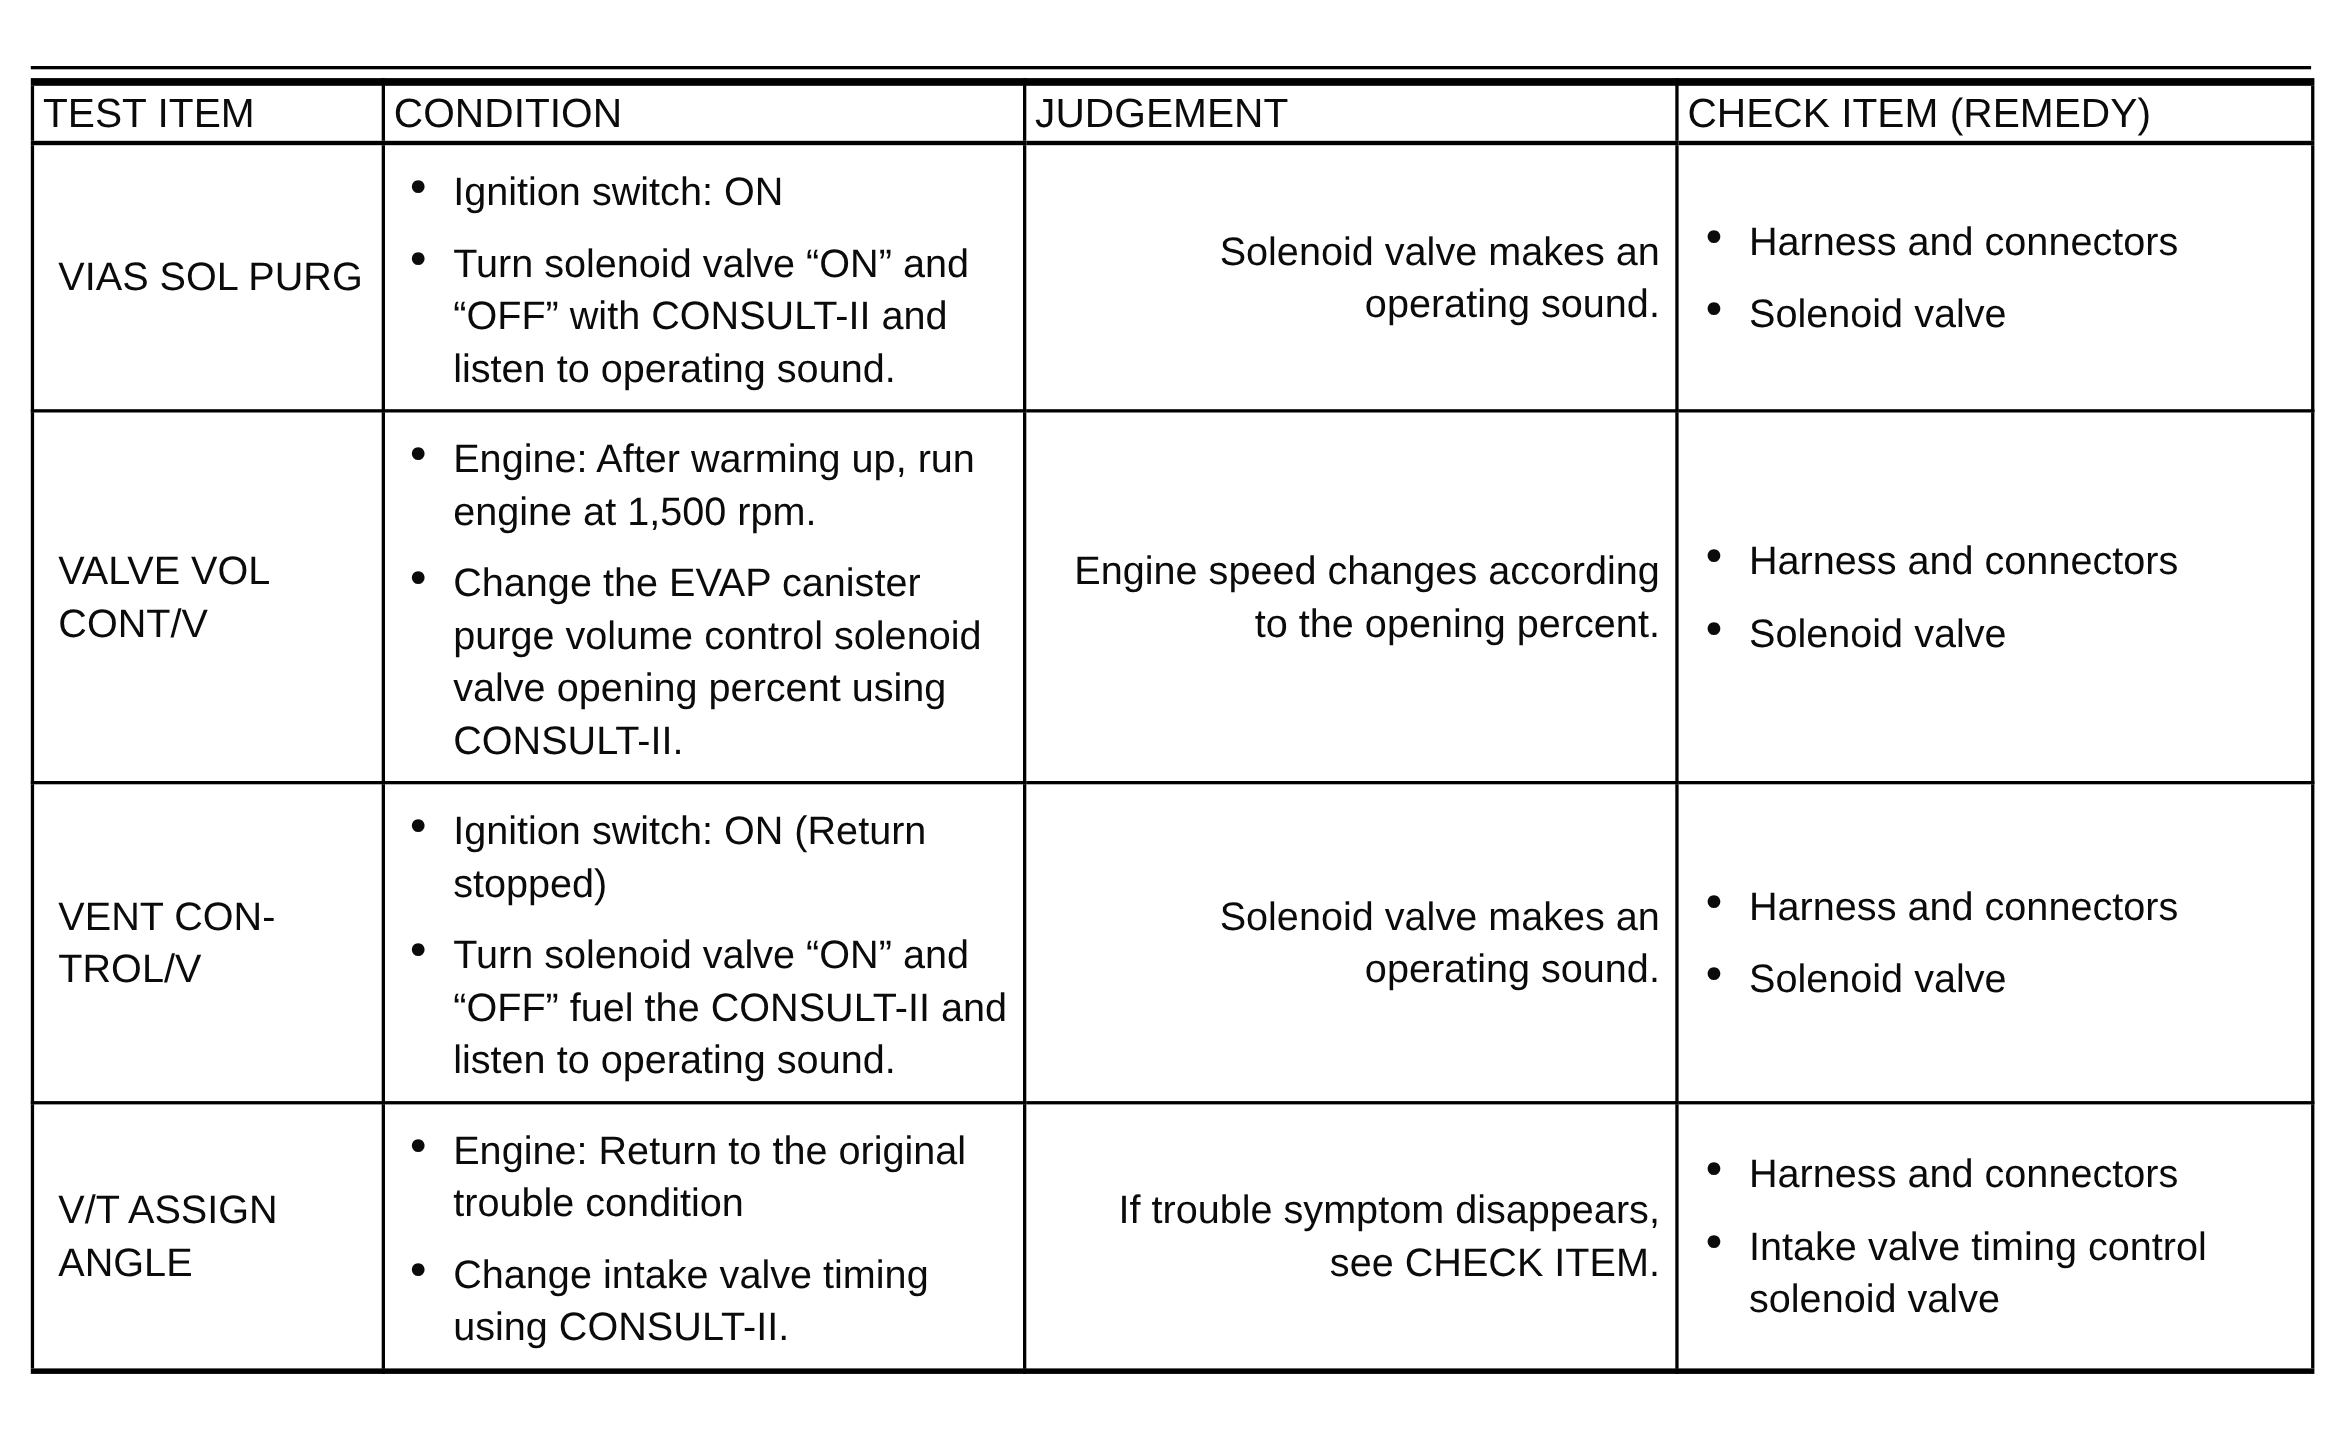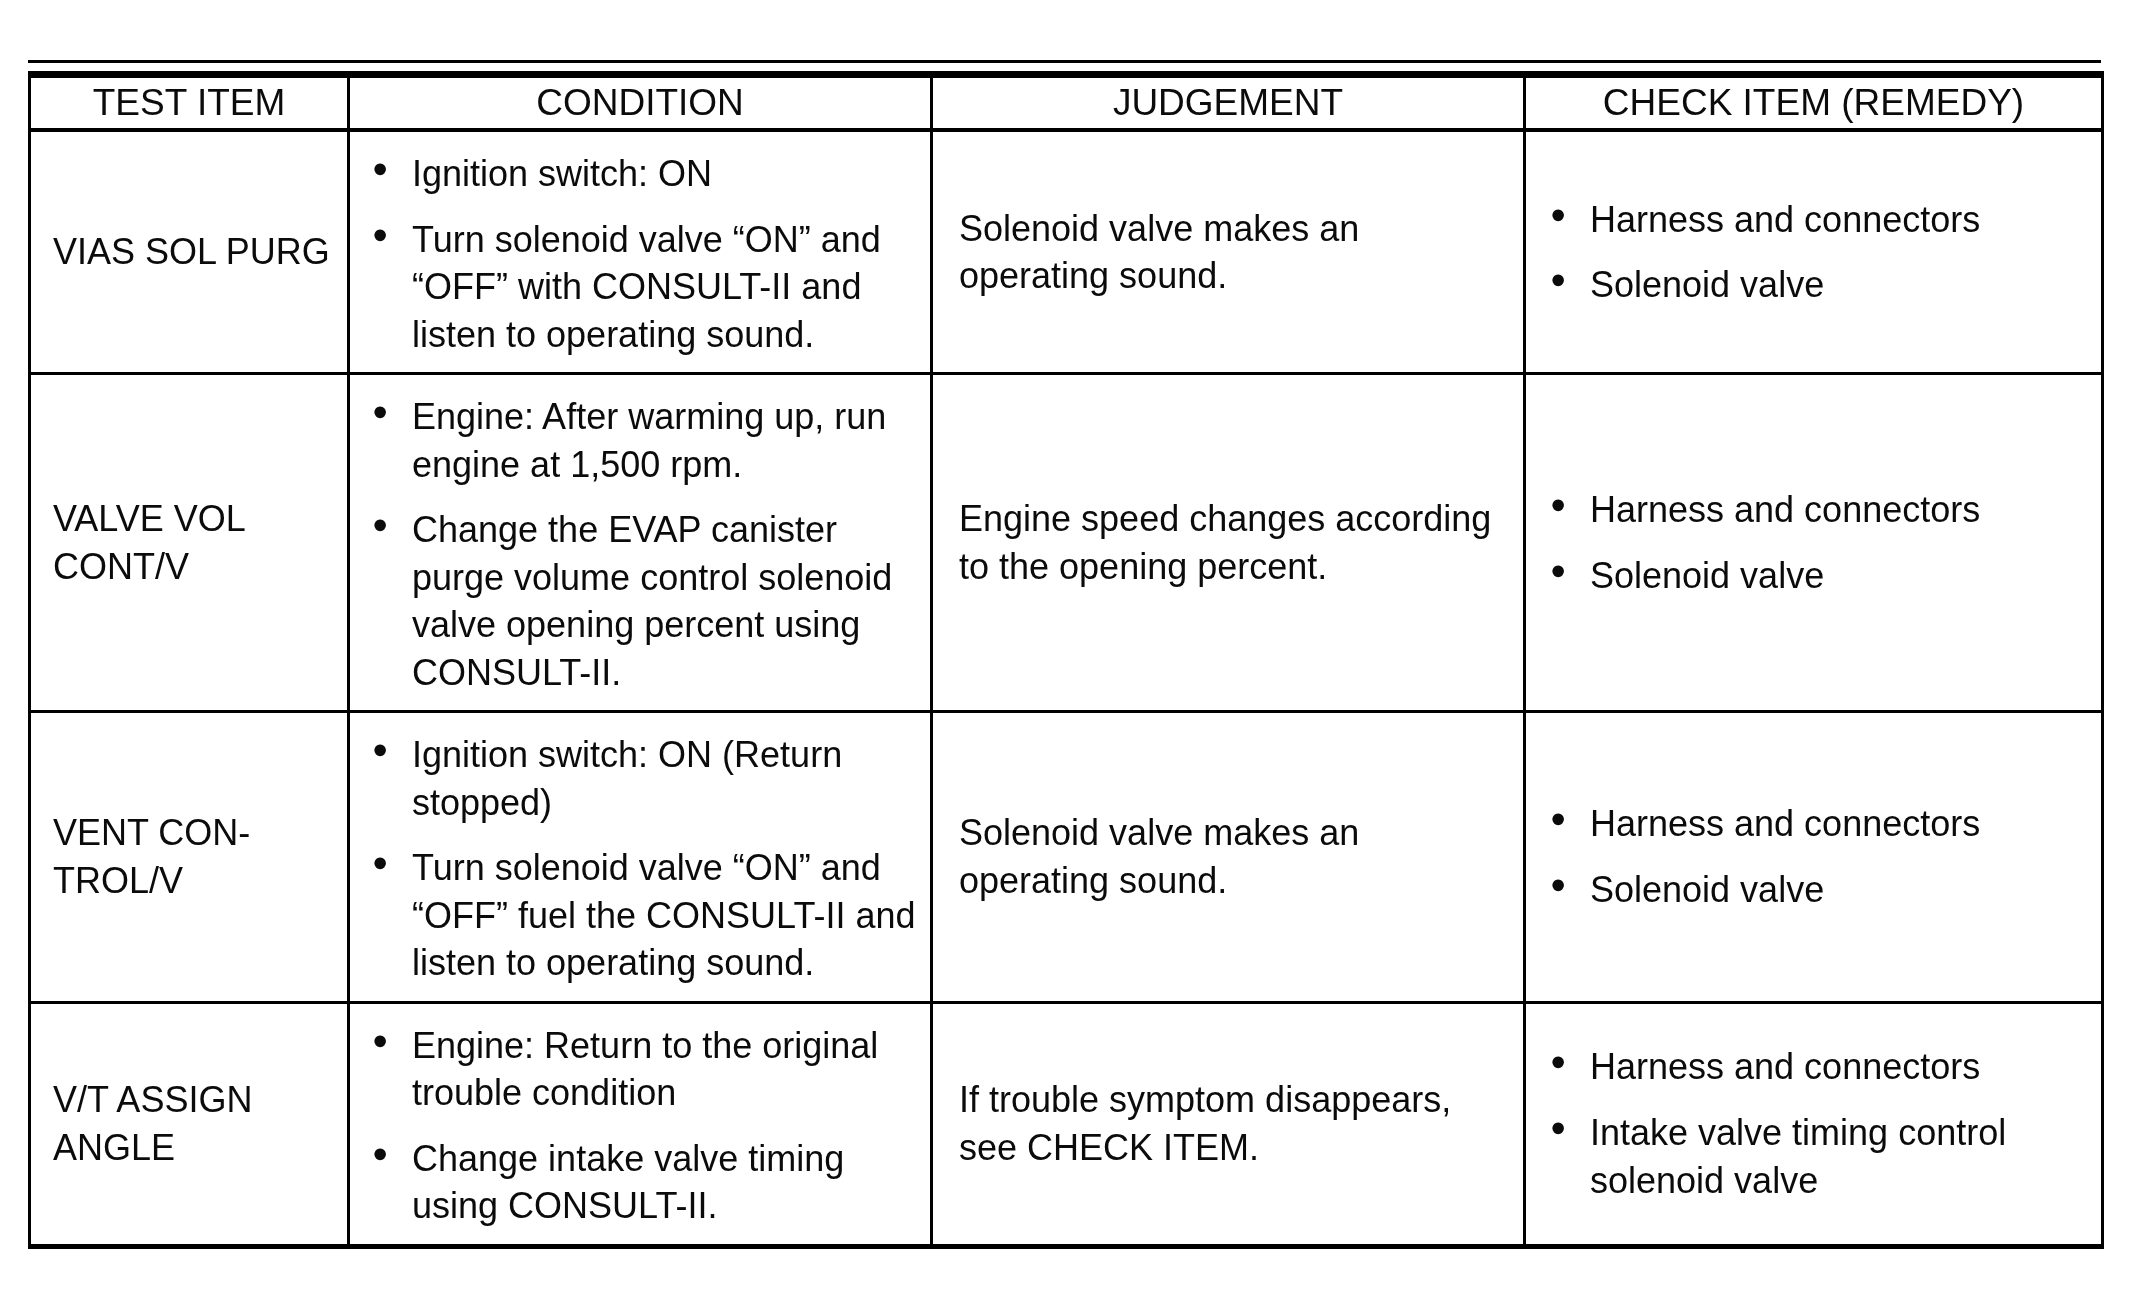--- a/index.html
+++ b/index.html
@@ -34,21 +34,21 @@
   }
   .spec-table th,
   .spec-table td {
     border: 3px solid #000;
     box-sizing: border-box;
   }
   .spec-table th {
     height: 54px;
     font-size: 37px;
     font-weight: 400;
-    text-align: center;
+    text-align: left;
     vertical-align: middle;
     border-bottom: 4px solid #000;
     padding: 4px 8px;
   }
   .spec-table td {
     font-size: 36px;
     line-height: 1.32;
     vertical-align: middle;
     padding: 12px 18px;
   }
@@ -61,20 +61,21 @@
     vertical-align: top;
     padding: 18px 14px 14px 20px;
   }
   td.cond.span-cell {
     vertical-align: middle;
     padding: 10px 14px 10px 20px;
   }
   td.judge {
     padding-left: 26px;
     padding-right: 14px;
+    text-align: right;
   }
   td.check {
     padding-left: 22px;
     padding-right: 12px;
   }
   ul.bullets {
     list-style: none;
     margin: 0;
     padding: 0;
   }

